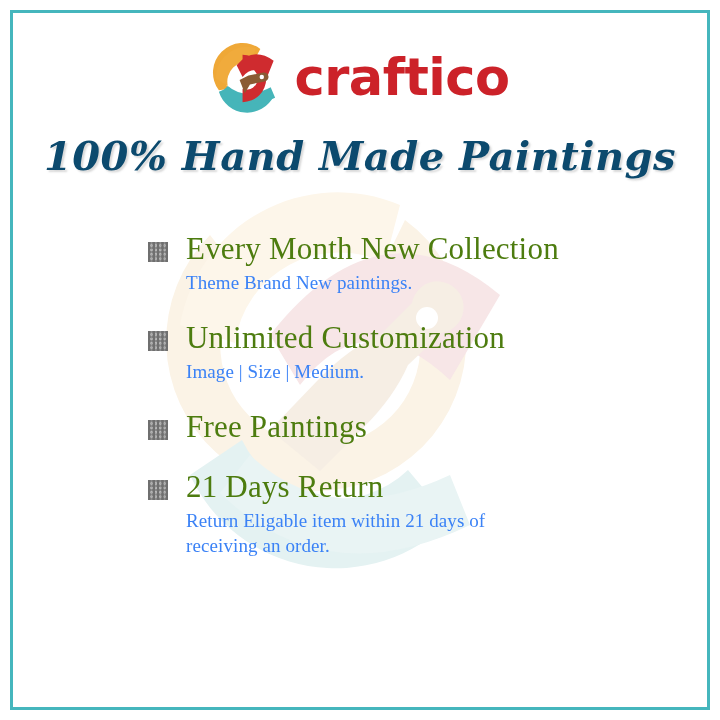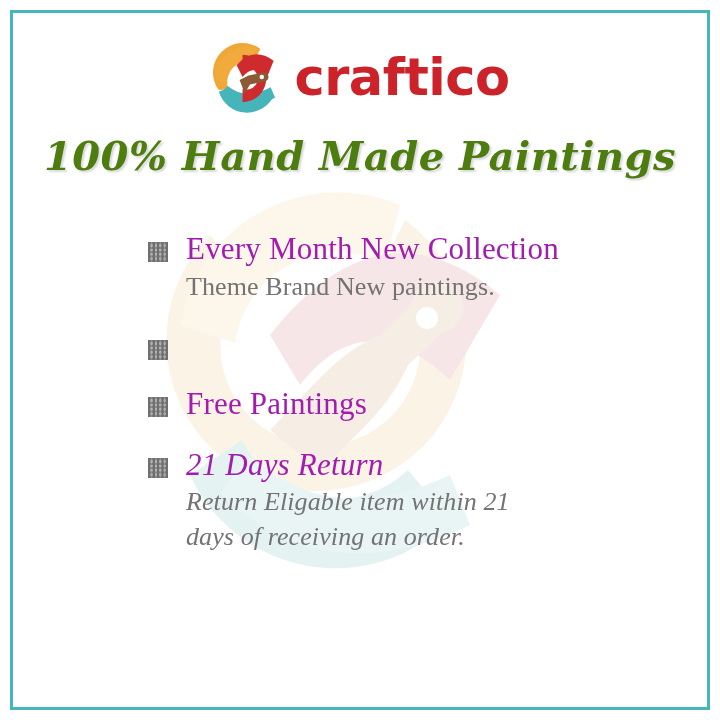--- a/index.html
+++ b/index.html
@@ -82,65 +82,65 @@
     position: absolute;
     left: 0;
     top: 132px;
     width: 720px;
     text-align: center;
     z-index: 3;
     font-family: "DejaVu Serif", "Liberation Serif", serif;
     font-style: italic;
     font-weight: 700;
     font-size: 40px;
-    color: #4d7c0f;
+    color: #0c4a6e;
     letter-spacing: 0.5px;
     text-shadow: 2px 2px 2px rgba(170,170,170,0.45);
     white-space: nowrap;
   }
 
   
   .features {
     position: absolute;
     left: 147px;
     top: 232px;
     width: 500px;
     z-index: 3;
   }
   .feature {
     display: flex;
     align-items: flex-start;
     margin-bottom: 26px;
   }
-  .feature:last-child { margin-bottom: 0; font-style: italic; }
+  .feature:last-child { margin-bottom: 0; }
 
   .bullet {
     flex: 0 0 auto;
     width: 22px;
     height: 22px;
     margin-top: 9px;
     margin-right: 17px;
   }
   .bullet svg { display: block; width: 100%; height: 100%; }
 
   .feature-text { flex: 1 1 auto; }
 
   .feature-title {
     font-family: "Liberation Serif", "DejaVu Serif", serif;
     font-size: 31px;
     font-weight: 400;
-    color: #a21caf;
+    color: #4d7c0f;
     line-height: 1.12;
     letter-spacing: 0.2px;
   }
   .feature-sub {
     font-family: "Liberation Serif", "DejaVu Serif", serif;
-    font-size: 26px;
+    font-size: 19px;
     font-weight: 400;
-    color: #737373;
+    color: #3b82f6;
     line-height: 1.32;
     margin-top: 3px;
     letter-spacing: 0.1px;
   }
 </style>
 </head>
 <body>
 
 <div class="canvas">
 
@@ -260,20 +260,22 @@
             <rect x="12.4" y="12.4" width="1.8" height="1.8"></rect>
             <rect x="16.8" y="12.4" width="1.8" height="1.8"></rect>
             <rect x="3.6" y="16.8" width="1.8" height="1.8"></rect>
             <rect x="8" y="16.8" width="1.8" height="1.8"></rect>
             <rect x="12.4" y="16.8" width="1.8" height="1.8"></rect>
             <rect x="16.8" y="16.8" width="1.8" height="1.8"></rect>
           </g>
         </svg>
       </span>
       <span class="feature-text">
+        <span class="feature-title" style="display:block">Unlimited Customization</span>
+        <span class="feature-sub" style="display:block">Image | Size | Medium.</span>
       </span>
     </div>
 
     <div class="feature">
       <span class="bullet">
         <svg viewBox="0 0 22 22" xmlns="http://www.w3.org/2000/svg" aria-hidden="true">
           <g fill="#8d8d8d">
             <rect x="1" y="1" width="20" height="2.6"></rect>
             <rect x="1" y="5.4" width="20" height="2.6"></rect>
             <rect x="1" y="9.8" width="20" height="2.6"></rect>

